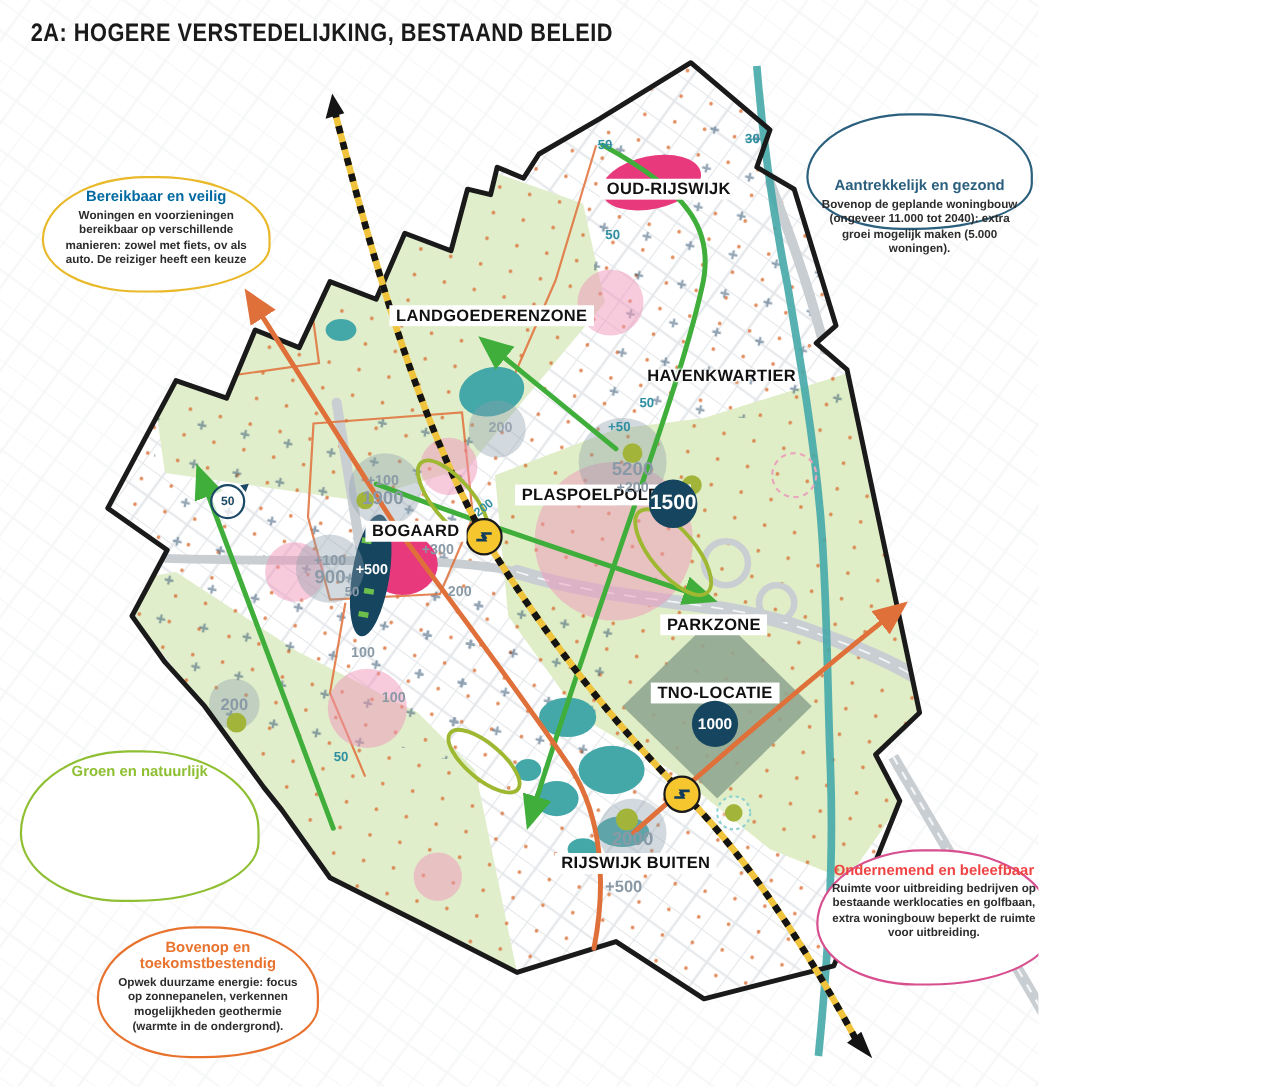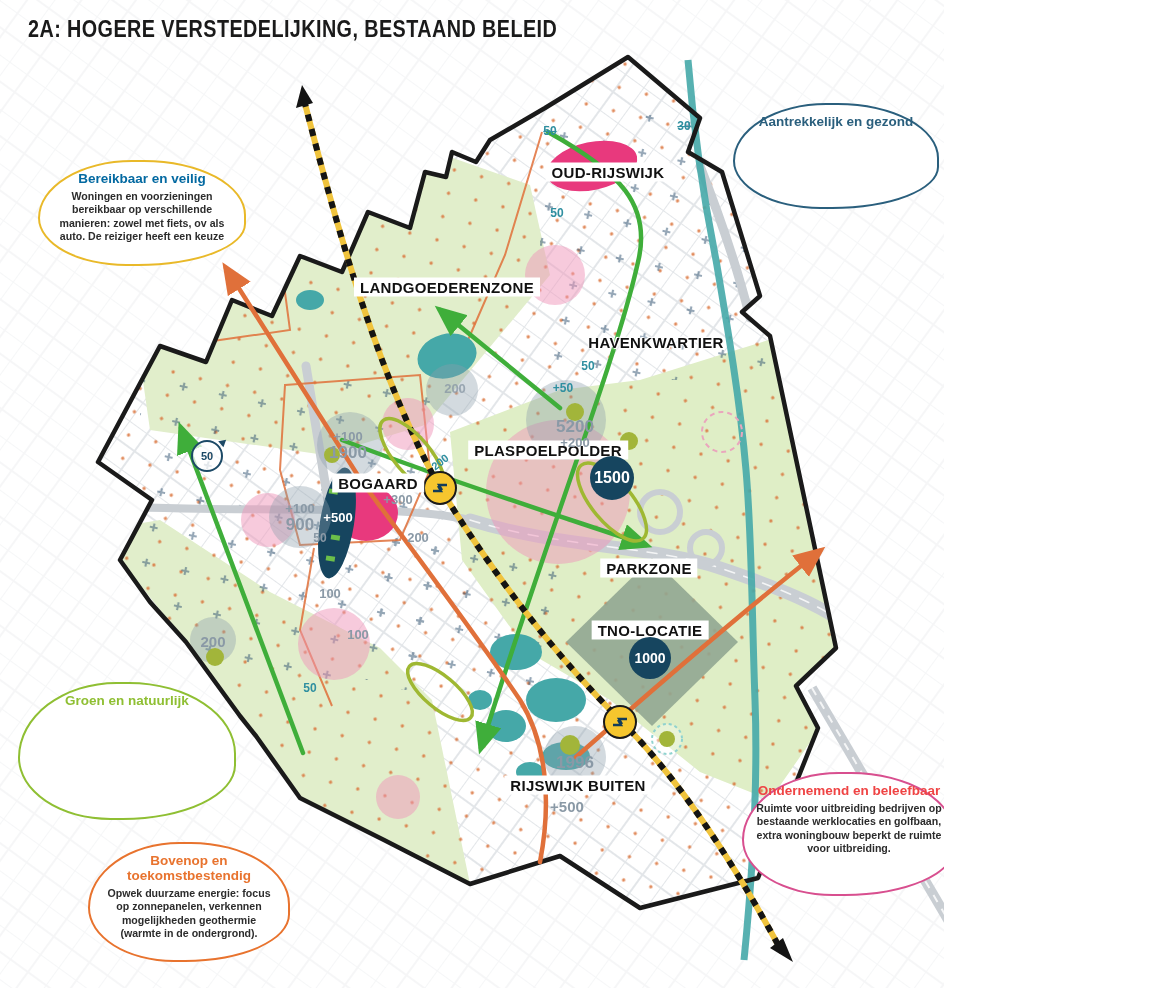--- a/index.html
+++ b/index.html
@@ -213,32 +213,32 @@
   <div class="lbl area" style="left:548px;top:450px">PLASPOELPOLDER</div>
   <div class="lbl area" style="left:378px;top:483px">BOGAARD</div>
   <div class="lbl area" style="left:649px;top:568px">PARKZONE</div>
   <div class="lbl area" style="left:650px;top:630px">TNO-LOCATIE</div>
   <div class="lbl area" style="left:578px;top:785px">RIJSWIJK BUITEN</div>
 
   <div class="lbl num num2" style="left:575px;top:434px">
     <span class="big">5200</span>
     <span class="sm">+200</span>
   </div>
-  <div class="navy-circle" style="left:612px;top:478px;width:44px;height:44px;font-size:16px">1500</div>
+  <div class="navy-circle" style="left:612px;top:458px;width:44px;height:44px;font-size:19px">1500</div>
   <div class="lbl num num2" style="left:348px;top:446px">
     <span class="sm">+100</span>
     <span class="big">1900</span>
   </div>
   <div class="lbl num num2" style="left:300px;top:518px">
     <span class="sm">+100</span>
     <span class="big">900</span>
   </div>
   <div class="white-ellipse-label" style="left:338px;top:517px">+500</div>
   <div class="navy-circle" style="left:650px;top:658px;width:42px;height:42px;font-size:14px">1000</div>
-  <div class="lbl num big" style="left:575px;top:763px;font-size:17px">1996</div>
+  <div class="lbl num big" style="left:575px;top:763px;font-size:17px">2000</div>
   <div class="lbl num" style="left:567px;top:806px;font-size:15px">+500</div>
   <div class="lbl num" style="left:213px;top:641px;font-size:15px">200</div>
   <div class="speed-sign" style="left:207px;top:456px">50</div>
 
   <div class="lbl teal strike sm12" style="left:550px;top:131px">50</div>
   <div class="lbl teal strike sm12" style="left:684px;top:126px">30</div>
   <div class="lbl teal sm12" style="left:557px;top:213px">50</div>
   <div class="lbl teal sm12" style="left:588px;top:366px">50</div>
   <div class="lbl teal sm12" style="left:563px;top:388px">+50</div>
   <div class="lbl gray sm13" style="left:455px;top:388px;opacity:.8">200</div>
@@ -249,21 +249,22 @@
   <div class="lbl gray sm12" style="left:320px;top:538px">50</div>
   <div class="lbl teal sm12" style="left:310px;top:688px">50</div>
   <div class="lbl teal rot sm11" style="left:440px;top:462px">200</div>
 
   <div class="cloud" style="left: 38px; top: 160px; width: 208px; height: 106px; border-color: rgb(233, 185, 41);">
     <div class="cloud-title" style="color: #0369a1;">Bereikbaar en veilig</div>
     <div class="cloud-body">Woningen en voorzieningen bereikbaar op verschillende manieren: zowel met fiets, ov als auto. De reiziger heeft een keuze</div>
   </div>
 
   <div class="cloud" style="left: 733px; top: 103px; width: 206px; height: 106px; border-color: rgb(42, 95, 125);">
-    <div class="cloud-title" style="color: rgb(42, 95, 125);">Aantrekkelijk en gezond</div>
+    <div class="cloud-title" style="color: rgb(42, 95, 125); margin-top: 47px;">Aantrekkelijk en gezond</div>
+    <div class="cloud-body">Bovenop de geplande woningbouw (ongeveer 11.000 tot 2040): extra groei mogelijk maken (5.000 woningen).</div>
   </div>
 
   <div class="cloud" style="left: 18px; top: 682px; width: 218px; height: 138px; border-color: rgb(143, 191, 51); text-align: center;">
     <div class="cloud-title" style="color: rgb(143, 191, 51);">Groen en natuurlijk</div>
   </div>
 
   <div class="cloud" style="left: 88px; top: 842px; width: 202px; height: 120px; border-color: rgb(232, 115, 46);">
     <div class="cloud-title" style="color: rgb(232, 115, 46);">Bovenop en toekomstbestendig</div>
     <div class="cloud-body">Opwek duurzame energie: focus op zonnepanelen, verkennen mogelijkheden geothermie (warmte in de ondergrond).</div>
   </div>

